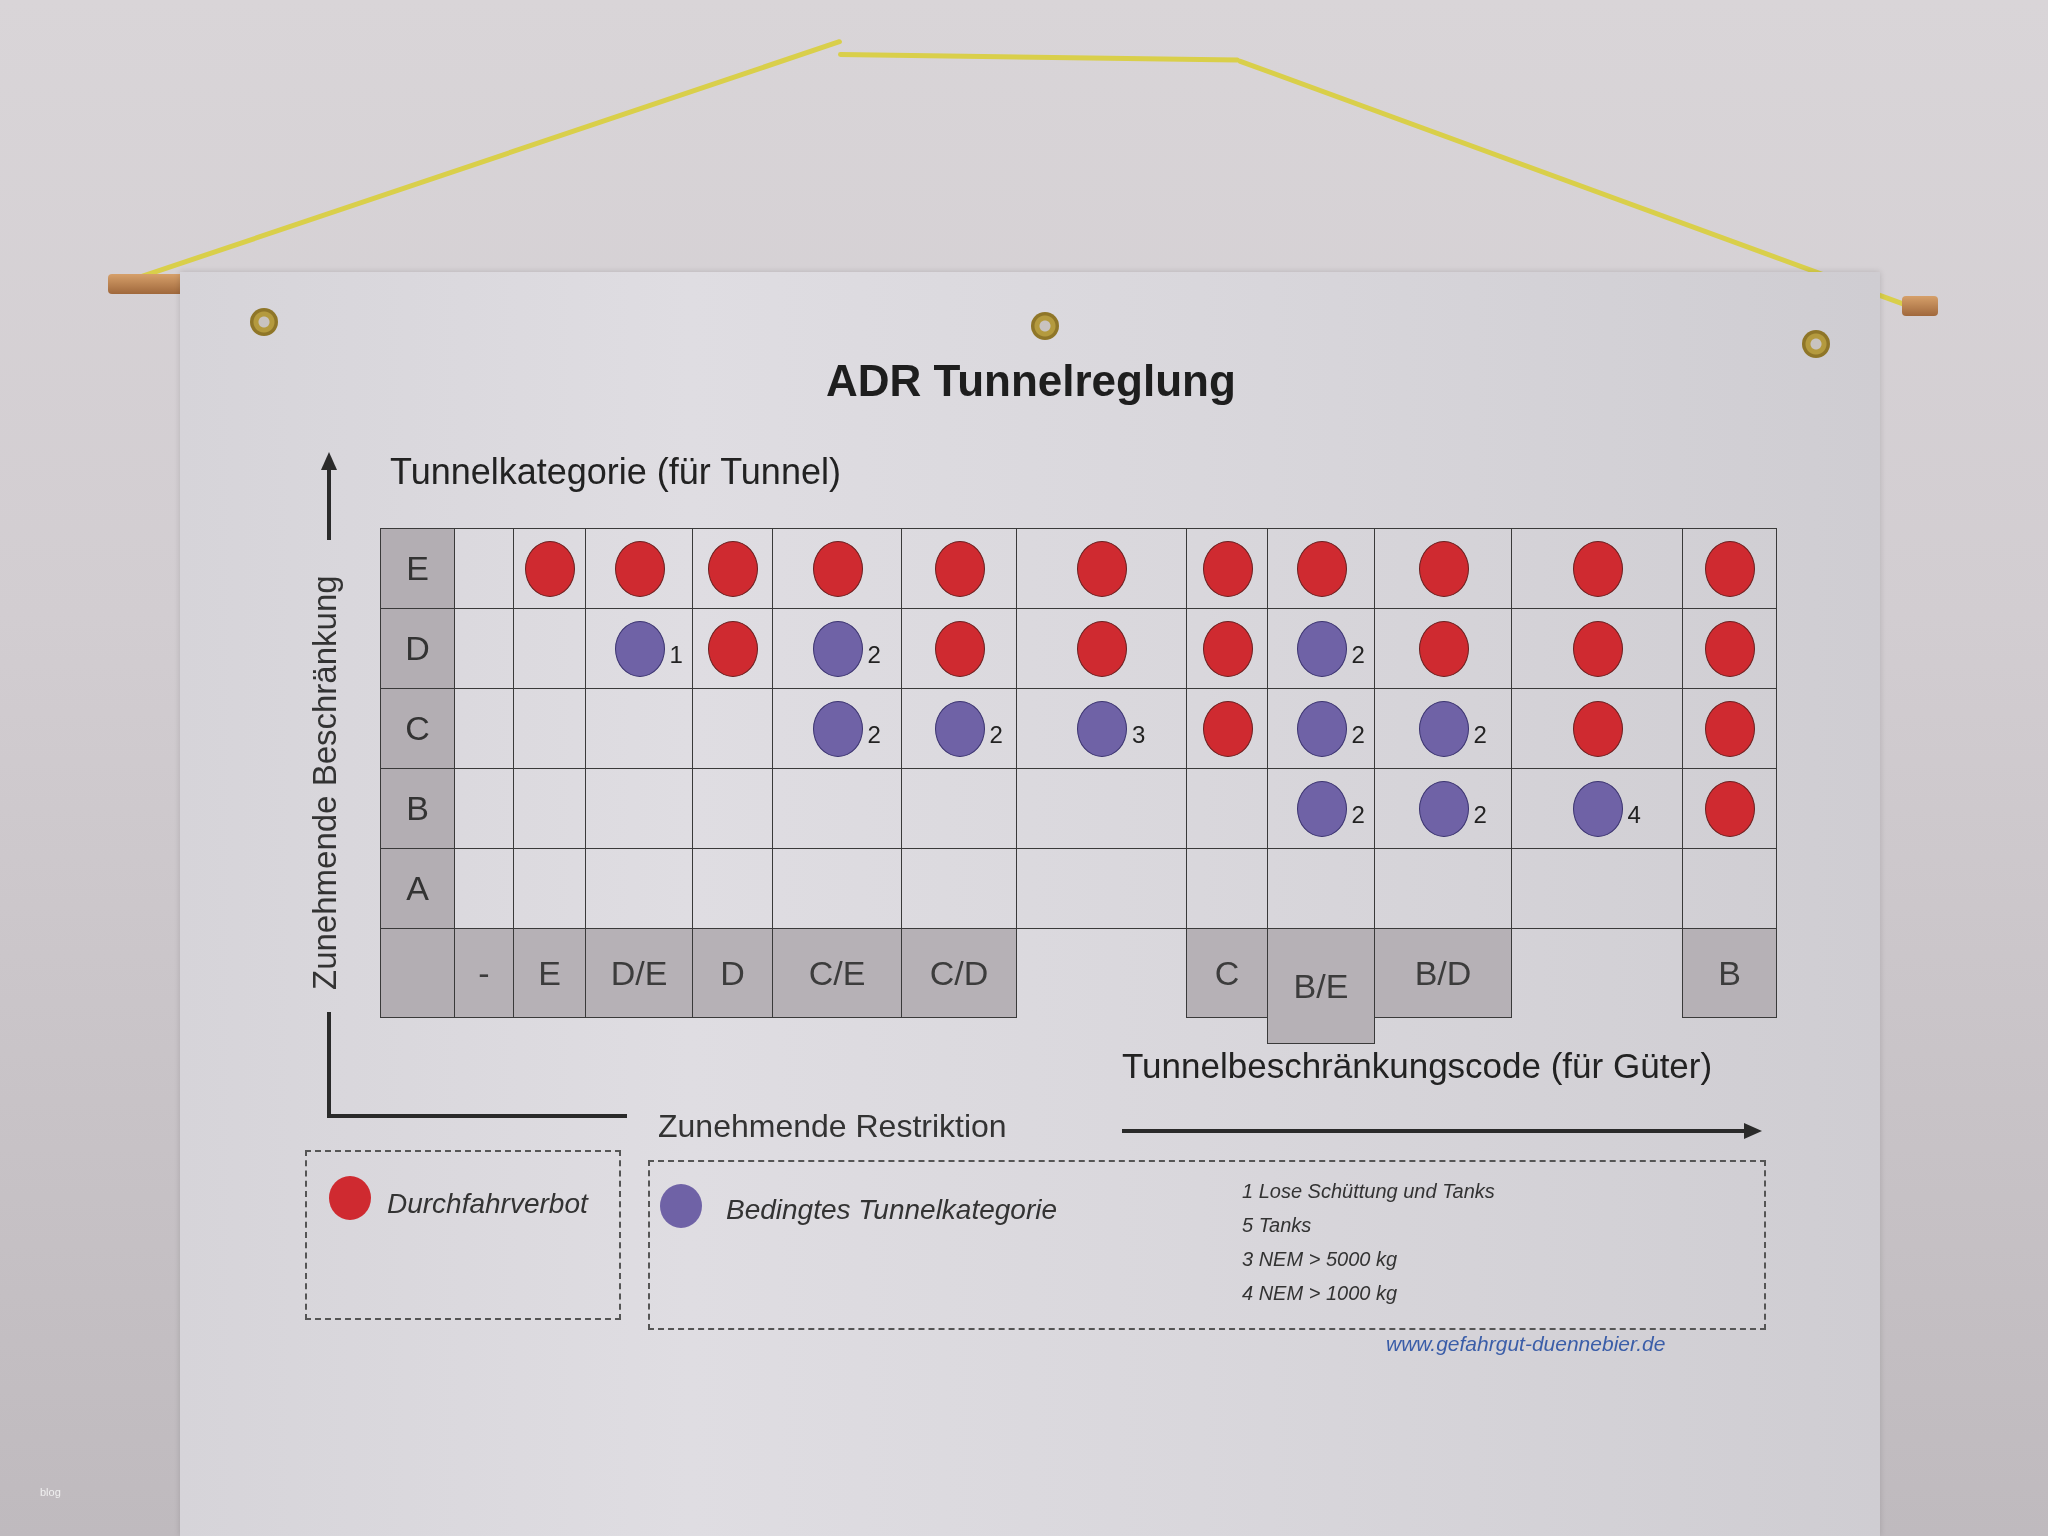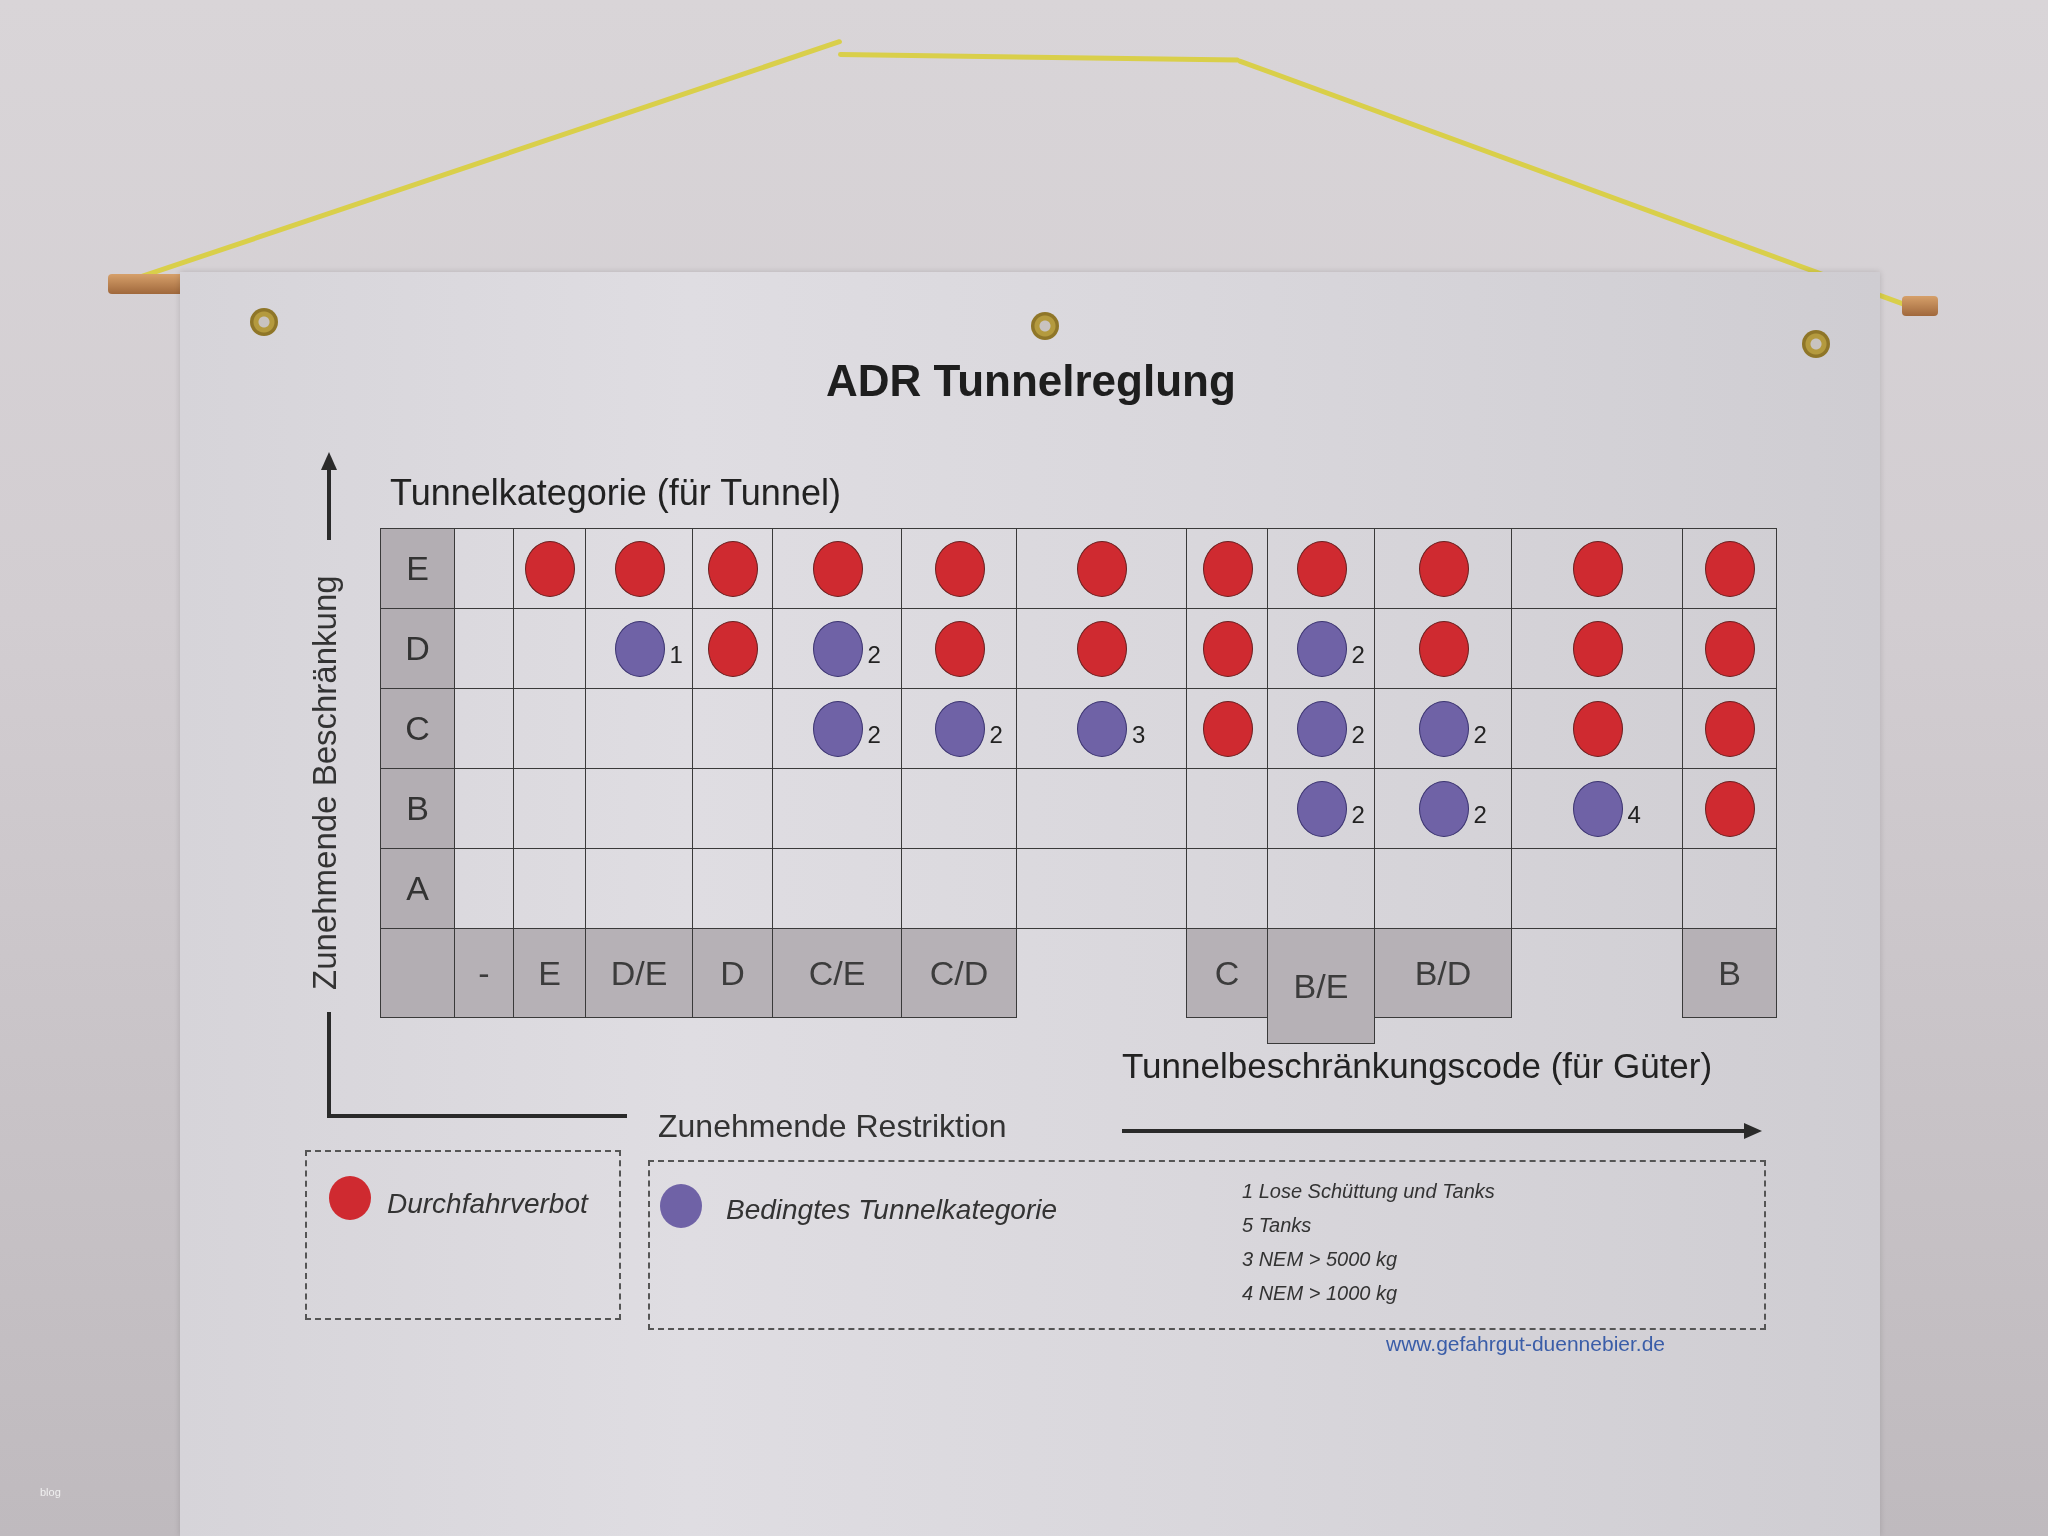--- a/index.html
+++ b/index.html
@@ -11,41 +11,41 @@
   .cord { position:absolute; height:5px; background:#d9cf4a; transform-origin:0 50%; border-radius:3px; }
   .rod { position:absolute; height:20px; background:linear-gradient(180deg,#d6a06a,#a0683c); border-radius:4px; }
   .banner {
     position:absolute; left:180px; top:272px; width:1700px; height:1264px;
     background: linear-gradient(90deg, #d6d4d9 0%, #dfdde2 30%, #d9d7dc 60%, #cfcdd2 100%);
     box-shadow: 0 0 6px rgba(0,0,0,0.15);
   }
   .grommet { position:absolute; width:28px; height:28px; border-radius:50%;
     background: radial-gradient(circle, #c8c3c0 0 5px, #b49a3e 6px 10px, #8f7628 11px 14px); }
   .title { position:absolute; left:826px; top:356px; font-size:44px; font-weight:bold; color:#1e1e1e; }
-  .cat-label { position:absolute; left:390px; top:472px; font-size:36px; color:#222; }
+  .cat-label { position:absolute; left:390px; top:451px; font-size:36px; color:#222; }
   .vlabel { position:absolute; left:306px; top:990px; font-size:33px; color:#333; transform:rotate(-90deg); transform-origin:0 0; white-space:nowrap; }
   .axis-line { position:absolute; background:#2a2a2a; }
   .arrow-head-up { position:absolute; width:0; height:0; border-left:8px solid transparent; border-right:8px solid transparent; border-bottom:18px solid #2a2a2a; }
   .arrow-head-right { position:absolute; width:0; height:0; border-top:8px solid transparent; border-bottom:8px solid transparent; border-left:18px solid #2a2a2a; }
   .grid { position:absolute; left:380px; top:528px; width:1396px; height:490px; }
   .cell { position:absolute; border:1.5px solid #3a3a3a; box-sizing:border-box; }
   .row-head { background:#b3aeb3; color:#333; font-size:34px; display:flex; align-items:center; justify-content:center; }
   .col-head { background:#b6b1b6; color:#3c3c3c; font-size:34px; display:flex; align-items:center; justify-content:center; }
   .corner { background:#b3aeb3; }
   .dot { position:absolute; width:50px; height:56px; border-radius:50%; border:1.5px solid #6a2020; box-sizing:border-box; }
   .dot.red { background:#cf2a30; }
   .dot.blue { background:#6f62a6; border-color:#3b3470; }
   .fn { position:absolute; font-size:24px; color:#222; }
   .code-label { position:absolute; left:1122px; top:1046px; font-size:35px; color:#222; }
   .restr-label { position:absolute; left:658px; top:1108px; font-size:32px; color:#333; }
   .legend-box { position:absolute; border:2px dashed #555; box-sizing:border-box;font-style:italic; }
   .leg-dot { position:absolute; width:42px; height:44px; border-radius:50%; }
   .leg-text { position:absolute; font-size:28px; color:#333; }
   .note { position:absolute; font-size:20px; color:#333; }
-  .url { position:absolute; left:1386px; top:1332px; font-size:21px; color:#3a5da8; }
+  .url { position:absolute; left:1386px; top:1332px; font-size:21px; color:#3a5da8;font-style:italic; }
   .wm { position:absolute; left:40px; top:1486px; font-size:11px; color:#f0f0f0; }
 </style>
 </head>
 <body>
 
 <div class="cord" style="left:112px; top:284px; width:770px; transform:rotate(-18.6deg);"></div>
 <div class="cord" style="left:838px; top:52px; width:402px; transform:rotate(0.8deg);"></div>
 <div class="cord" style="left:1238px; top:58px; width:715px; transform:rotate(20.1deg);"></div>
 <div class="rod" style="left:108px; top:274px; width:78px;"></div>
 <div class="rod" style="left:1902px; top:296px; width:36px;"></div>

